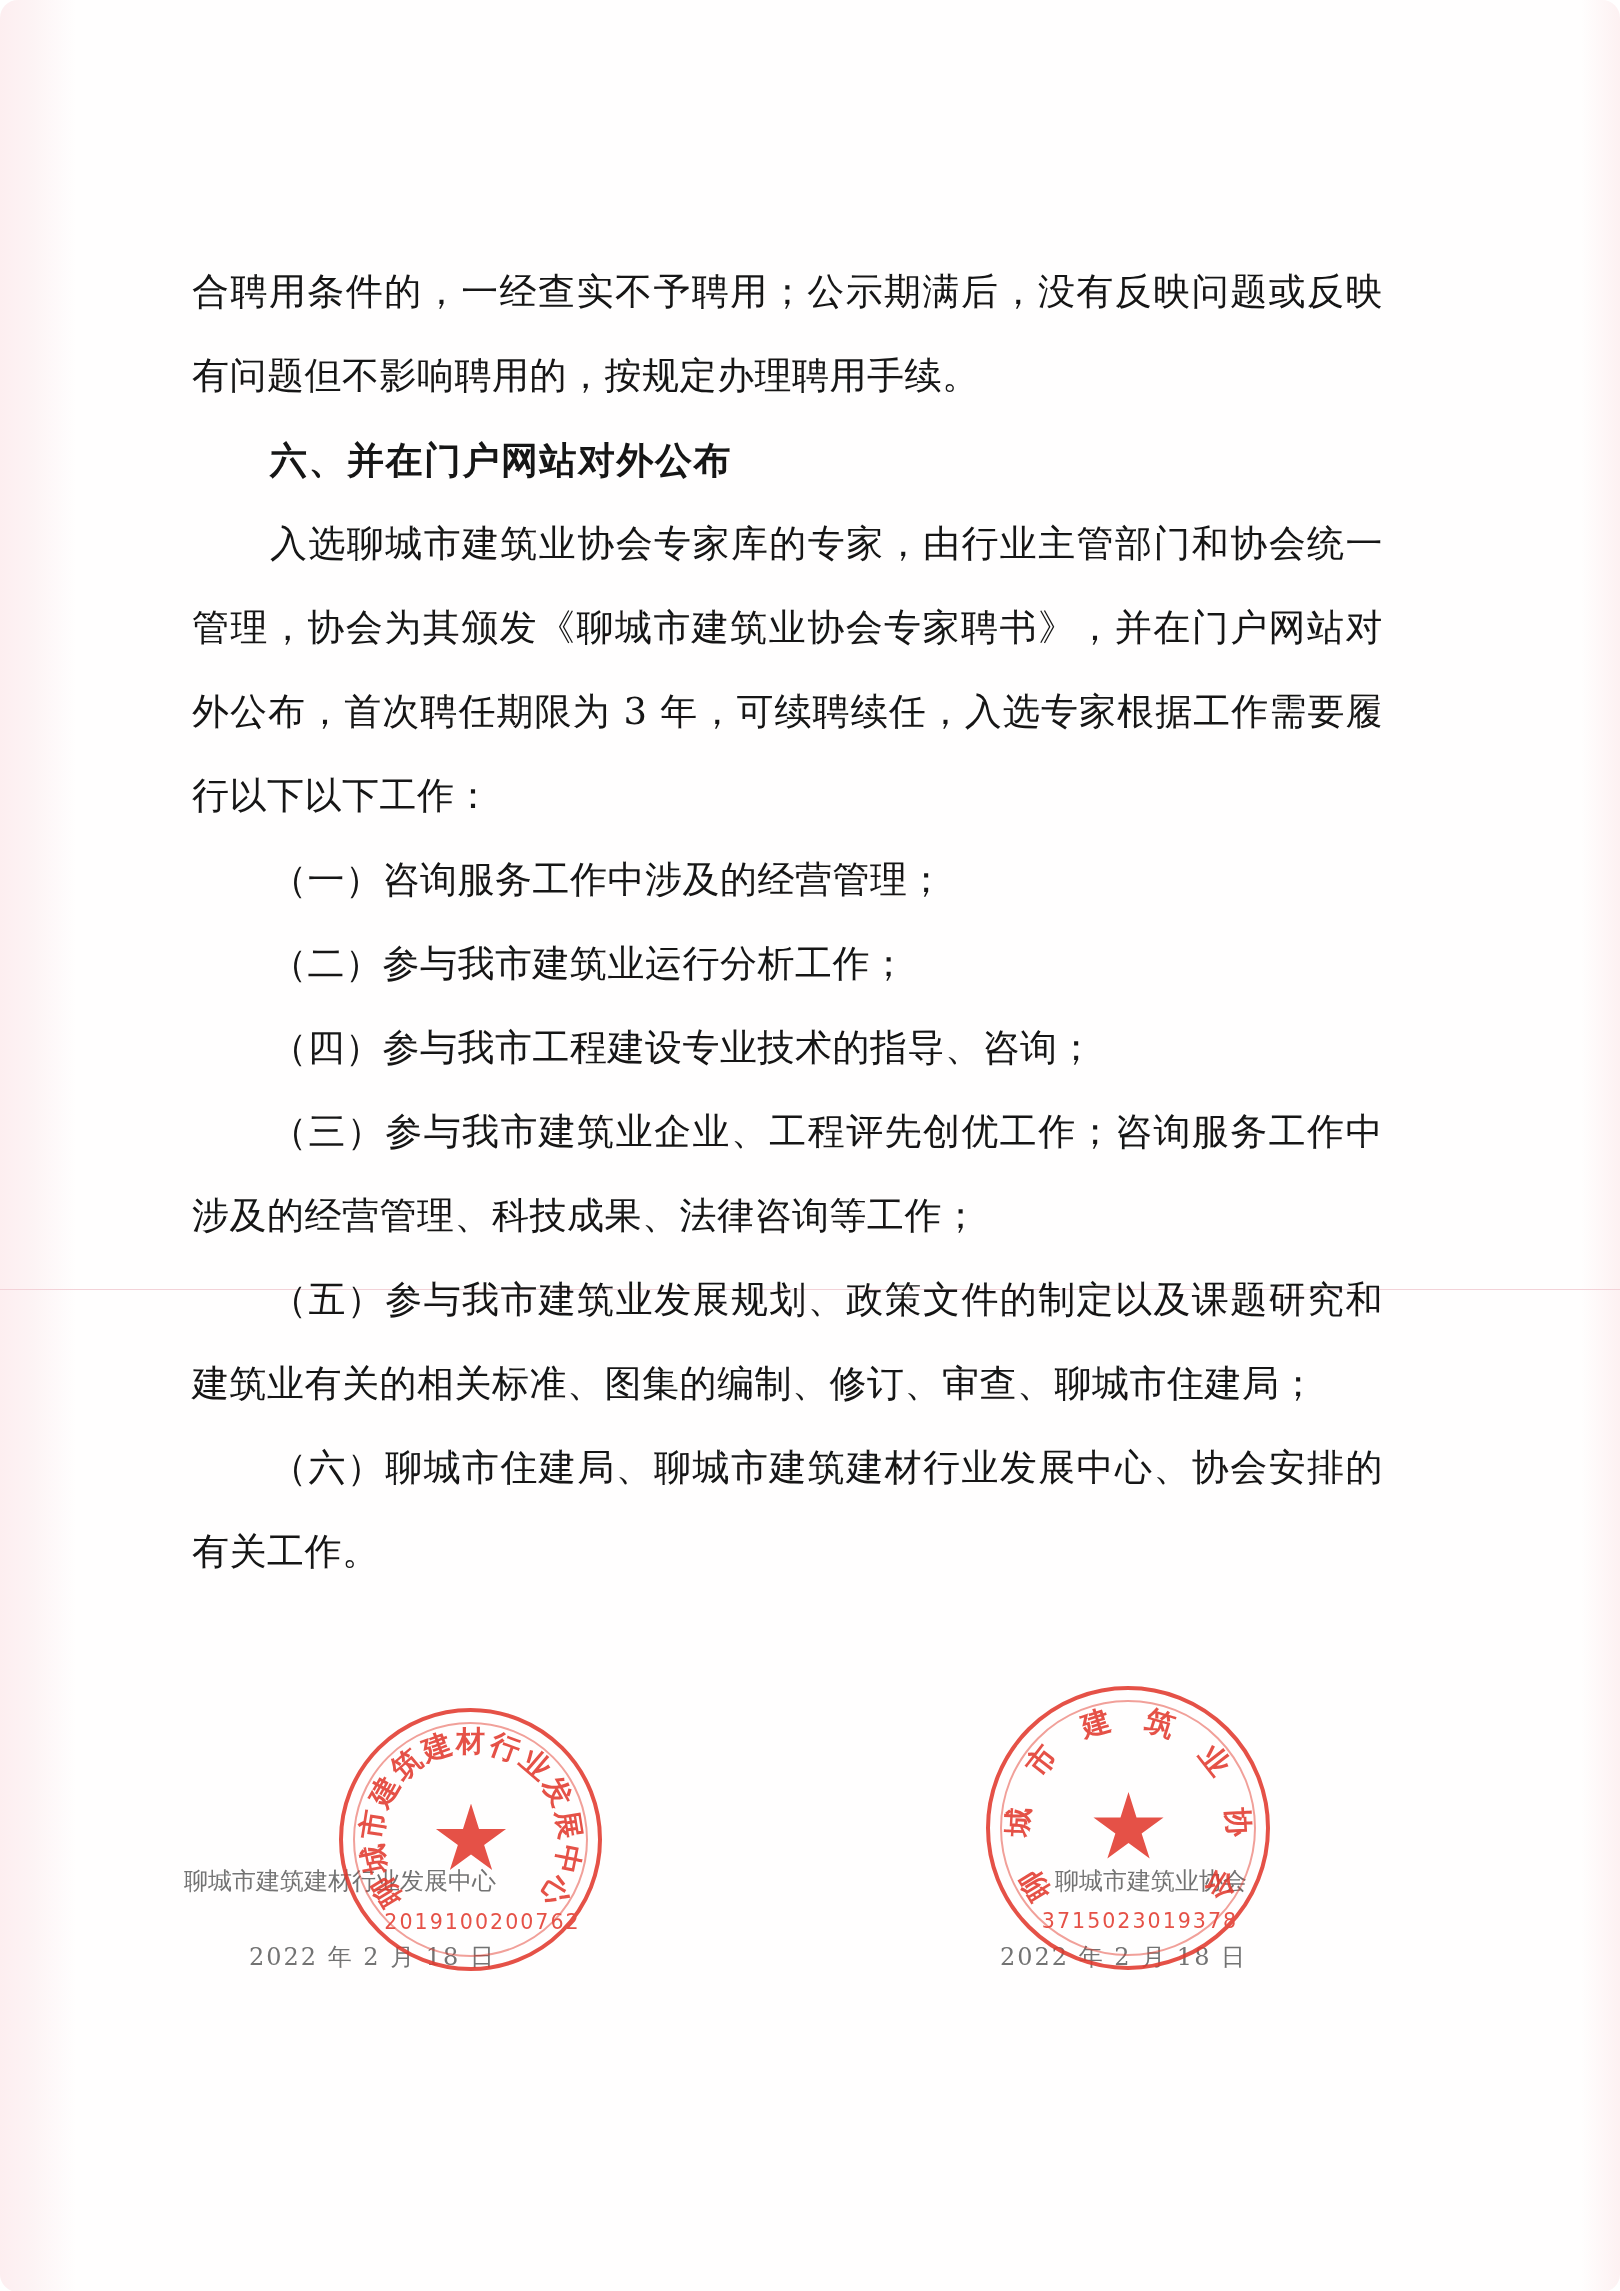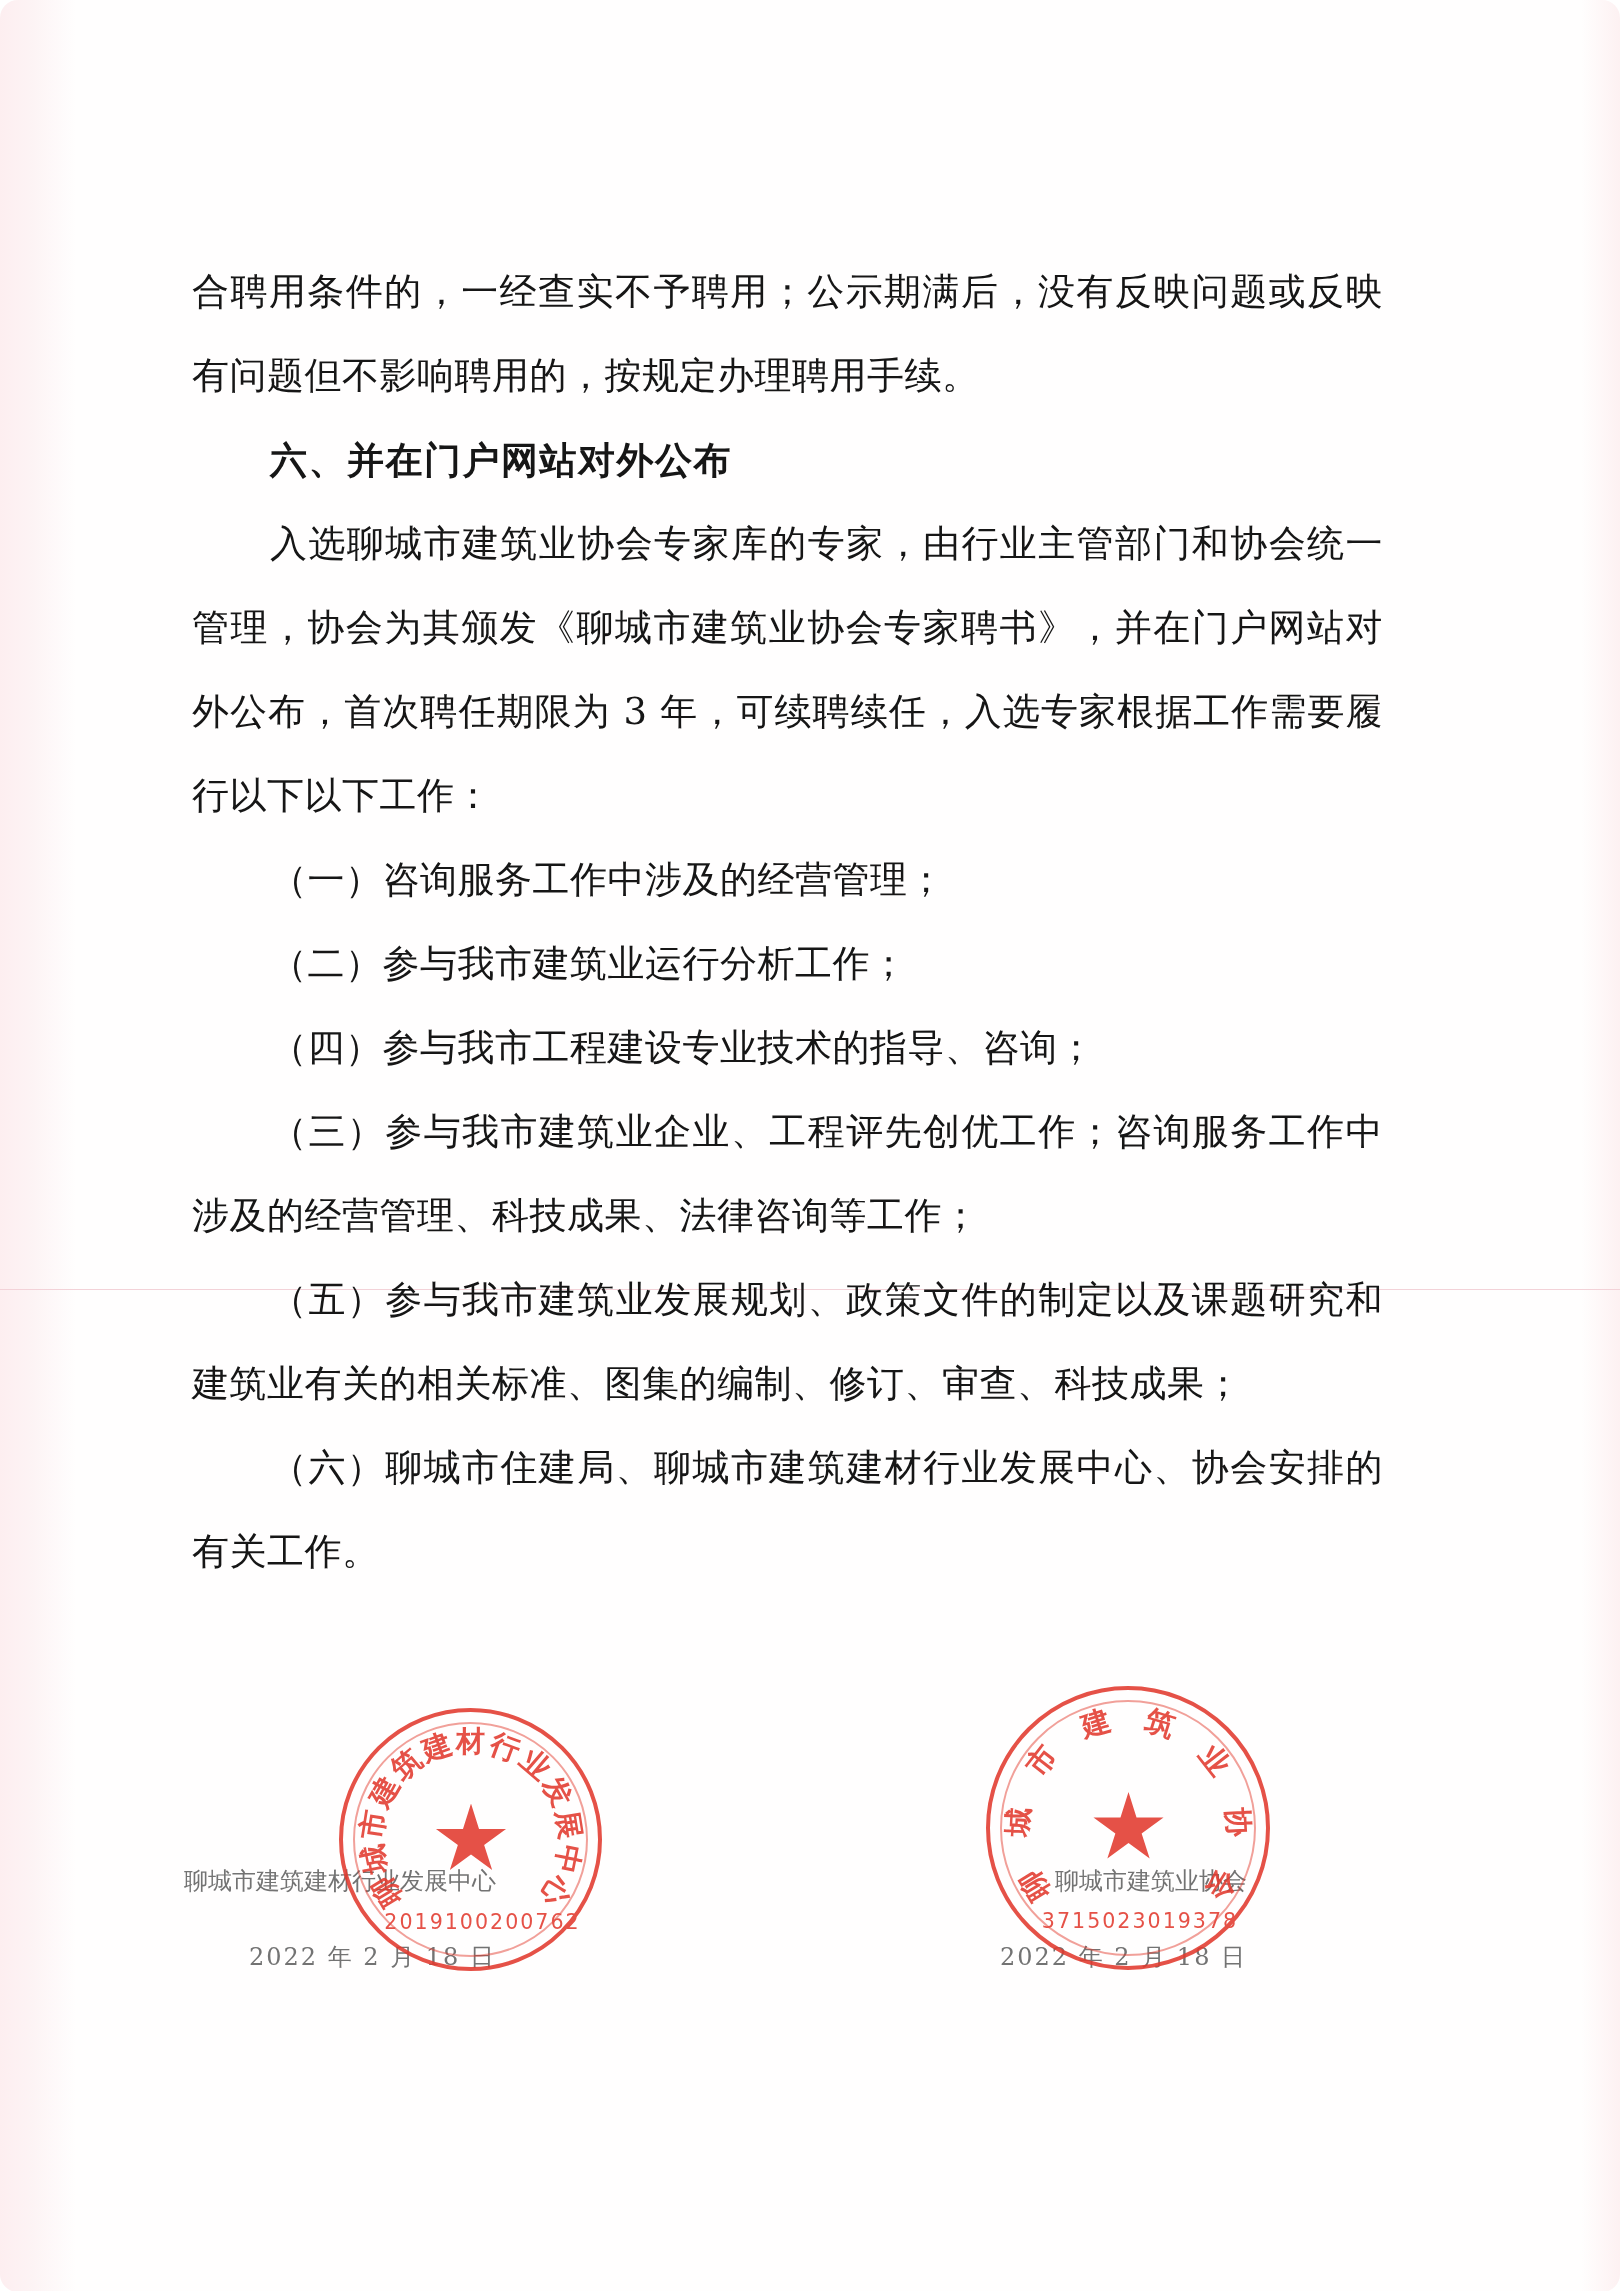--- a/index.html
+++ b/index.html
@@ -163,21 +163,21 @@
   <div class="scan-line"></div>
 
   <div class="content">
     <p class="plain">合聘用条件的，一经查实不予聘用；公示期满后，没有反映问题或反映有问题但不影响聘用的，按规定办理聘用手续。</p>
     <p class="heading">六、并在门户网站对外公布</p>
     <p class="indent">入选聊城市建筑业协会专家库的专家，由行业主管部门和协会统一管理，协会为其颁发《聊城市建筑业协会专家聘书》，并在门户网站对外公布，首次聘任期限为 3 年，可续聘续任，入选专家根据工作需要履行以下以下工作：</p>
     <p class="indent">（一）咨询服务工作中涉及的经营管理；</p>
     <p class="indent">（二）参与我市建筑业运行分析工作；</p>
     <p class="indent">（四）参与我市工程建设专业技术的指导、咨询；</p>
     <p class="indent">（三）参与我市建筑业企业、工程评先创优工作；咨询服务工作中涉及的经营管理、科技成果、法律咨询等工作；</p>
-    <p class="indent">（五）参与我市建筑业发展规划、政策文件的制定以及课题研究和建筑业有关的相关标准、图集的编制、修订、审查、科技成果；</p>
+    <p class="indent">（五）参与我市建筑业发展规划、政策文件的制定以及课题研究和建筑业有关的相关标准、图集的编制、修订、审查、聊城市住建局；</p>
     <p class="indent">（六）聊城市住建局、聊城市建筑建材行业发展中心、协会安排的有关工作。</p>
   </div>
 
   <div class="sign-area">
     <div class="sign-block sign-left">
       <div>聊城市建筑建材行业发展中心</div>
       <div class="sign-date">2022 年 2 月 18 日</div>
     </div>
     <div class="sign-block sign-right">
       <div>聊城市建筑业协会</div>

